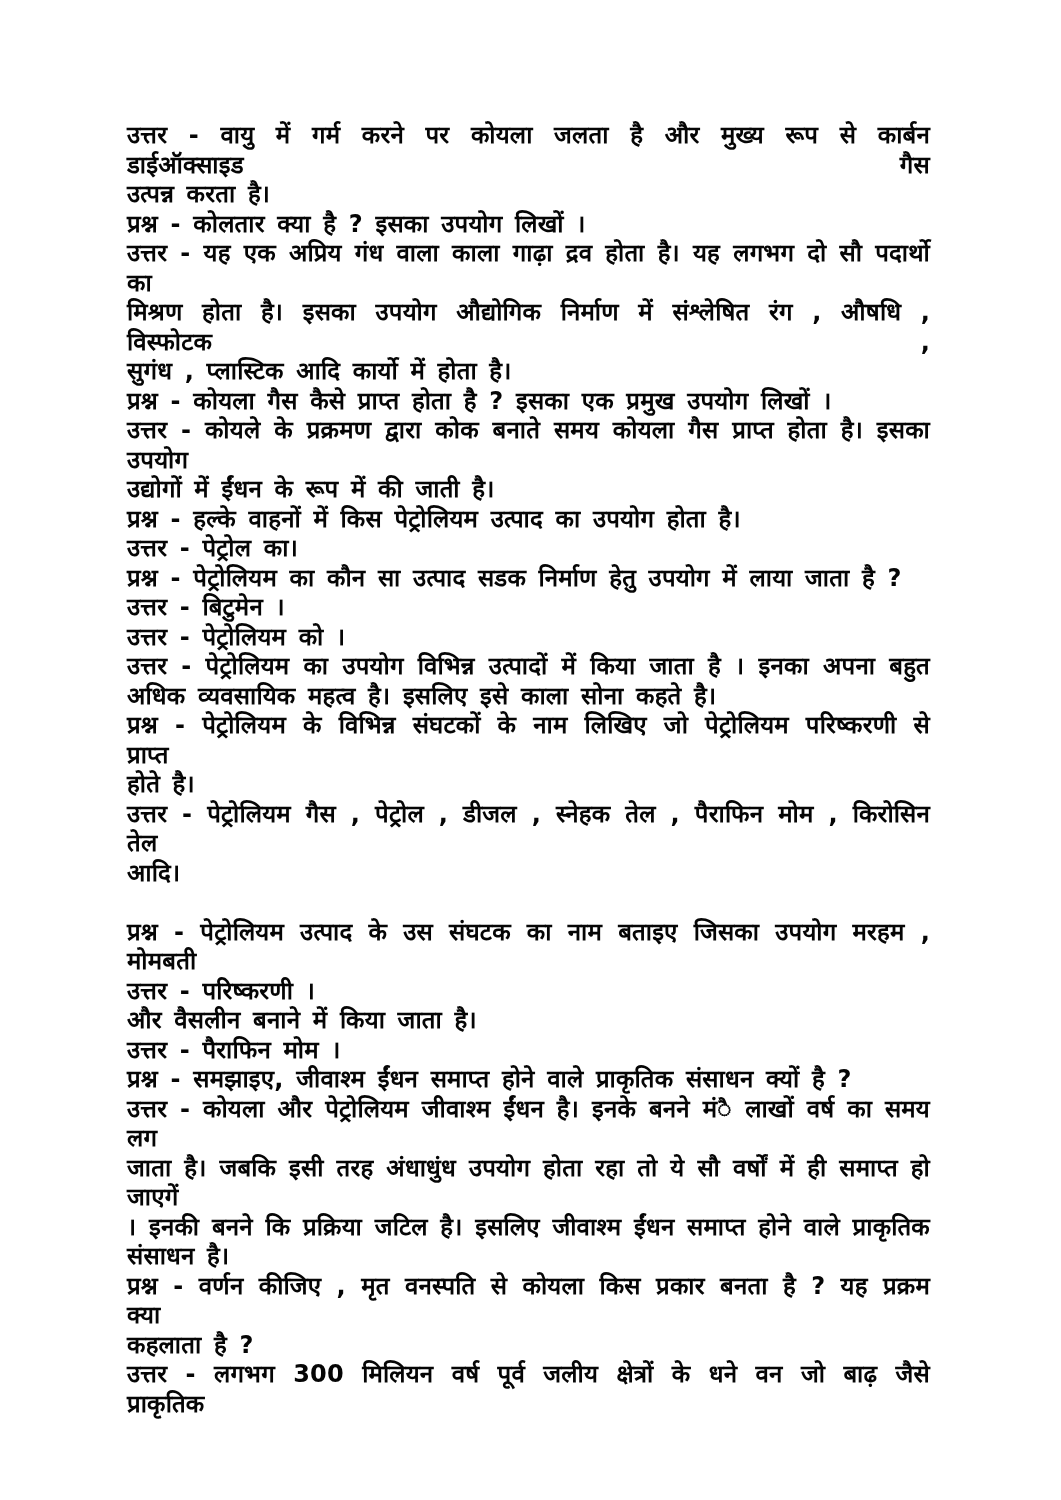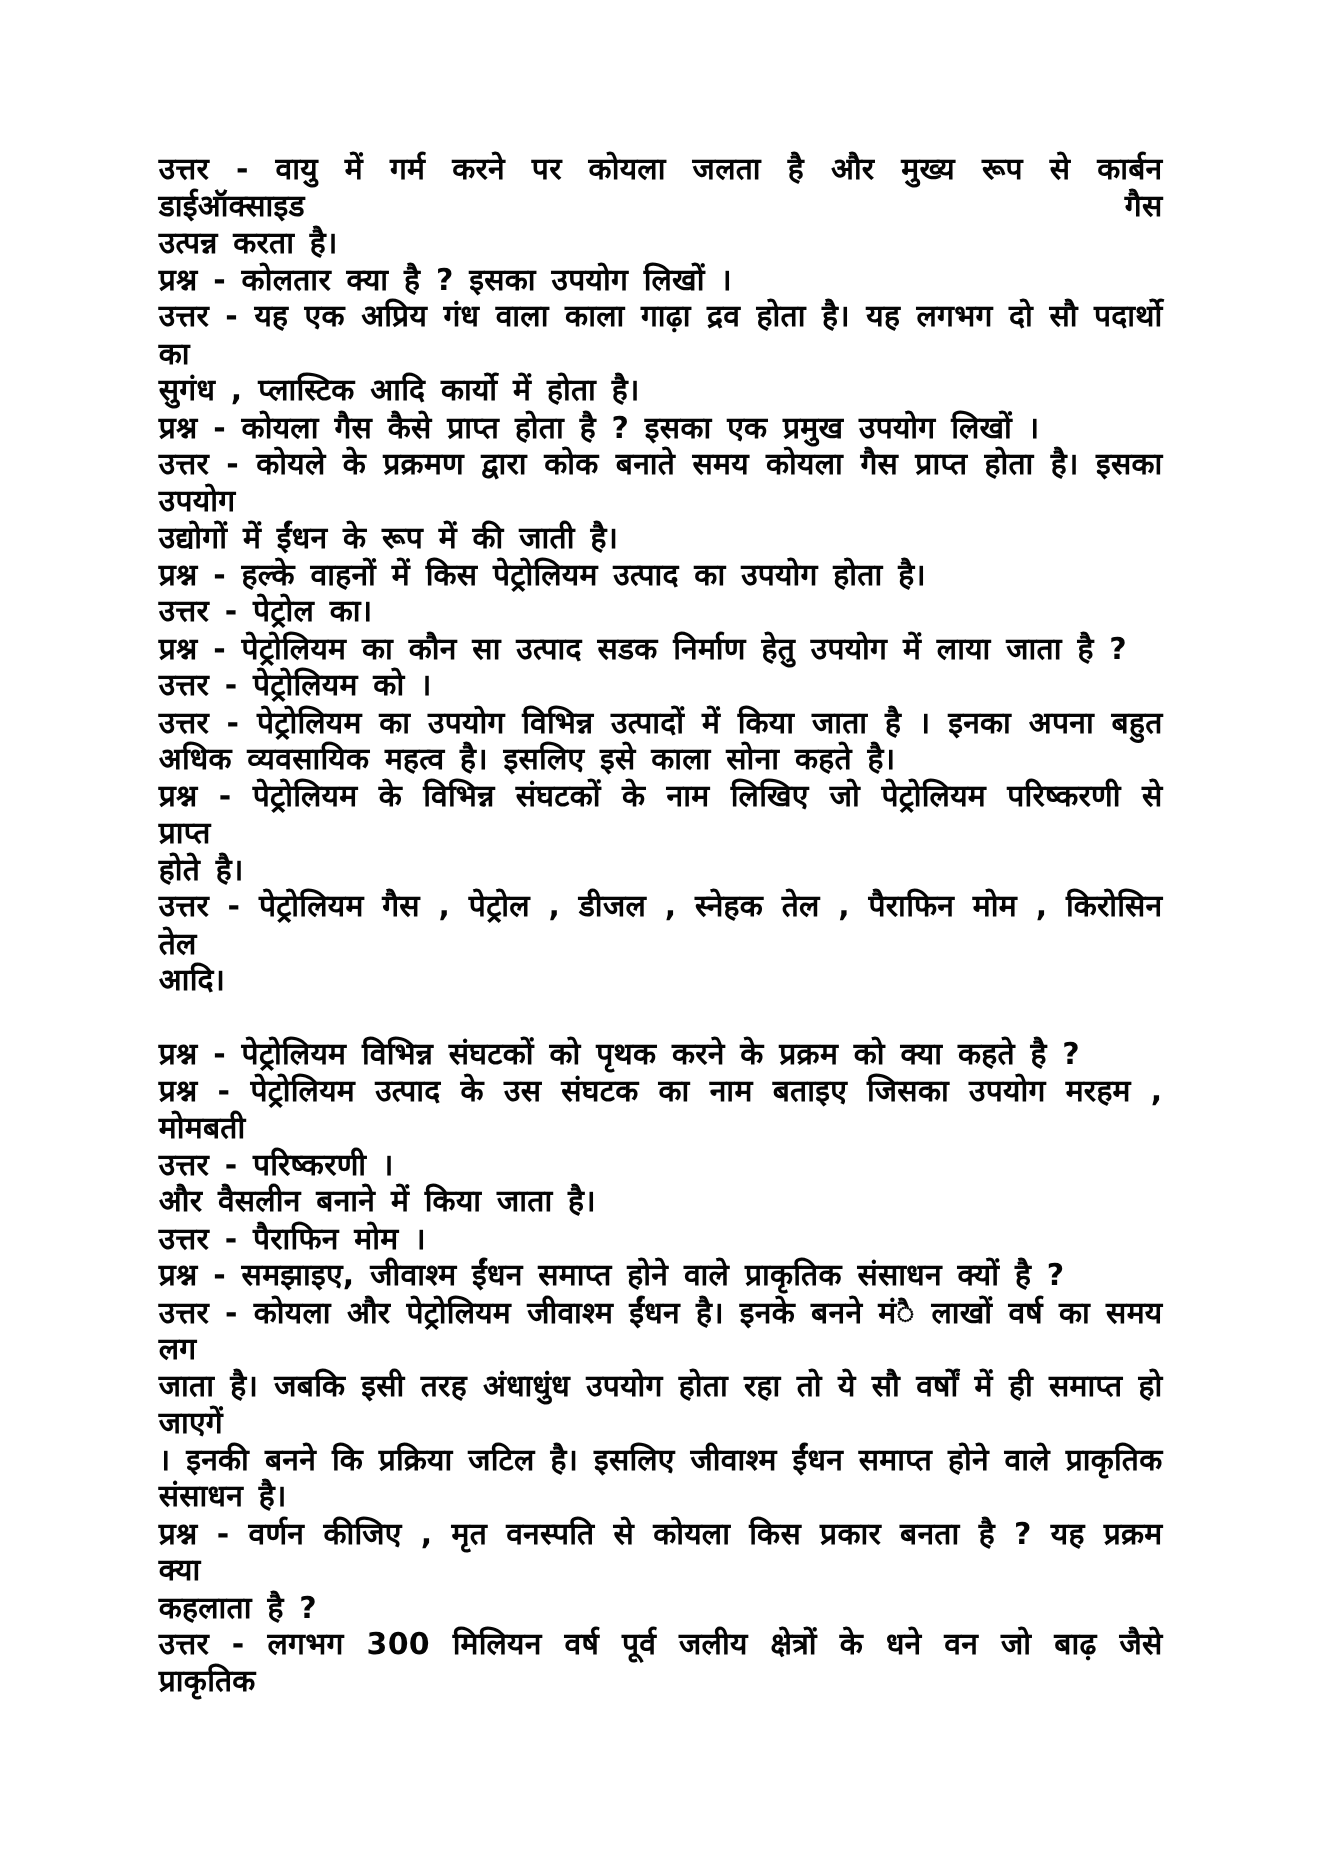--- a/index.html
+++ b/index.html
@@ -49,36 +49,37 @@
 </style>
 </head>
 <body>
 
 <div class="page">
   <div class="doc">
     <div class="line j">उत्तर - वायु में गर्म करने पर कोयला जलता है और मुख्य रूप से कार्बन डाईऑक्साइड गैस</div>
     <div class="line e">उत्पन्न करता है।</div>
     <div class="line e">प्रश्न - कोलतार क्या है ? इसका उपयोग लिखों ।</div>
     <div class="line j">उत्तर - यह एक अप्रिय गंध वाला काला गाढ़ा द्रव होता है। यह लगभग दो सौ पदार्थो का</div>
+    <div class="line j">मिश्रण होता है। इसका उपयोग औद्योगिक निर्माण में संश्लेषित रंग , औषधि , विस्फोटक ,</div>
     <div class="line e">सुगंध , प्लास्टिक आदि कार्यो में होता है।</div>
     <div class="line e">प्रश्न - कोयला गैस कैसे प्राप्त होता है ? इसका एक प्रमुख उपयोग लिखों ।</div>
     <div class="line j">उत्तर - कोयले के प्रक्रमण द्वारा कोक बनाते समय कोयला गैस प्राप्त होता है। इसका उपयोग</div>
     <div class="line e">उद्योगों में ईंधन के रूप में की जाती है।</div>
     <div class="line e">प्रश्न - हल्के वाहनों में किस पेट्रोलियम उत्पाद का उपयोग होता है।</div>
     <div class="line e">उत्तर - पेट्रोल का।</div>
     <div class="line e">प्रश्न - पेट्रोलियम का कौन सा उत्पाद सडक निर्माण हेतु उपयोग में लाया जाता है ?</div>
+    <div class="line e">उत्तर - बिटुमेन ।</div>
     <div class="line e">उत्तर - पेट्रोलियम को ।</div>
     <div class="line j">उत्तर - पेट्रोलियम का उपयोग विभिन्न उत्पादों में किया जाता है । इनका अपना बहुत</div>
     <div class="line e">अधिक व्यवसायिक महत्व है। इसलिए इसे काला सोना कहते है।</div>
     <div class="line j">प्रश्न - पेट्रोलियम के विभिन्न संघटकों के नाम लिखिए जो पेट्रोलियम परिष्करणी से प्राप्त</div>
     <div class="line e">होते है।</div>
     <div class="line j">उत्तर - पेट्रोलियम गैस , पेट्रोल , डीजल , स्नेहक तेल , पैराफिन मोम , किरोसिन तेल</div>
     <div class="line e">आदि।</div>
     <div class="line b"></div>
-    <div class="line e">प्रश्न - पेट्रोलियम विभिन्न संघटकों को पृथक करने के प्रक्रम को क्या कहते है ?</div>
     <div class="line j">प्रश्न - पेट्रोलियम उत्पाद के उस संघटक का नाम बताइए जिसका उपयोग मरहम , मोमबती</div>
     <div class="line e">उत्तर - परिष्करणी ।</div>
     <div class="line e">और वैसलीन बनाने में किया जाता है।</div>
     <div class="line e">उत्तर - पैराफिन मोम ।</div>
     <div class="line e">प्रश्न - समझाइए, जीवाश्म ईंधन समाप्त होने वाले प्राकृतिक संसाधन क्यों है ?</div>
     <div class="line j">उत्तर - कोयला और पेट्रोलियम जीवाश्म ईंधन है। इनके बनने मं◌ै लाखों वर्ष का समय लग</div>
     <div class="line j">जाता है। जबकि इसी तरह अंधाधुंध उपयोग होता रहा तो ये सौ वर्षों में ही समाप्त हो जाएगें</div>
     <div class="line j">। इनकी बनने कि प्रक्रिया जटिल है। इसलिए जीवाश्म ईंधन समाप्त होने वाले प्राकृतिक</div>
     <div class="line e">संसाधन है।</div>
     <div class="line j">प्रश्न - वर्णन कीजिए , मृत वनस्पति से कोयला किस प्रकार बनता है ? यह प्रक्रम क्या</div>

